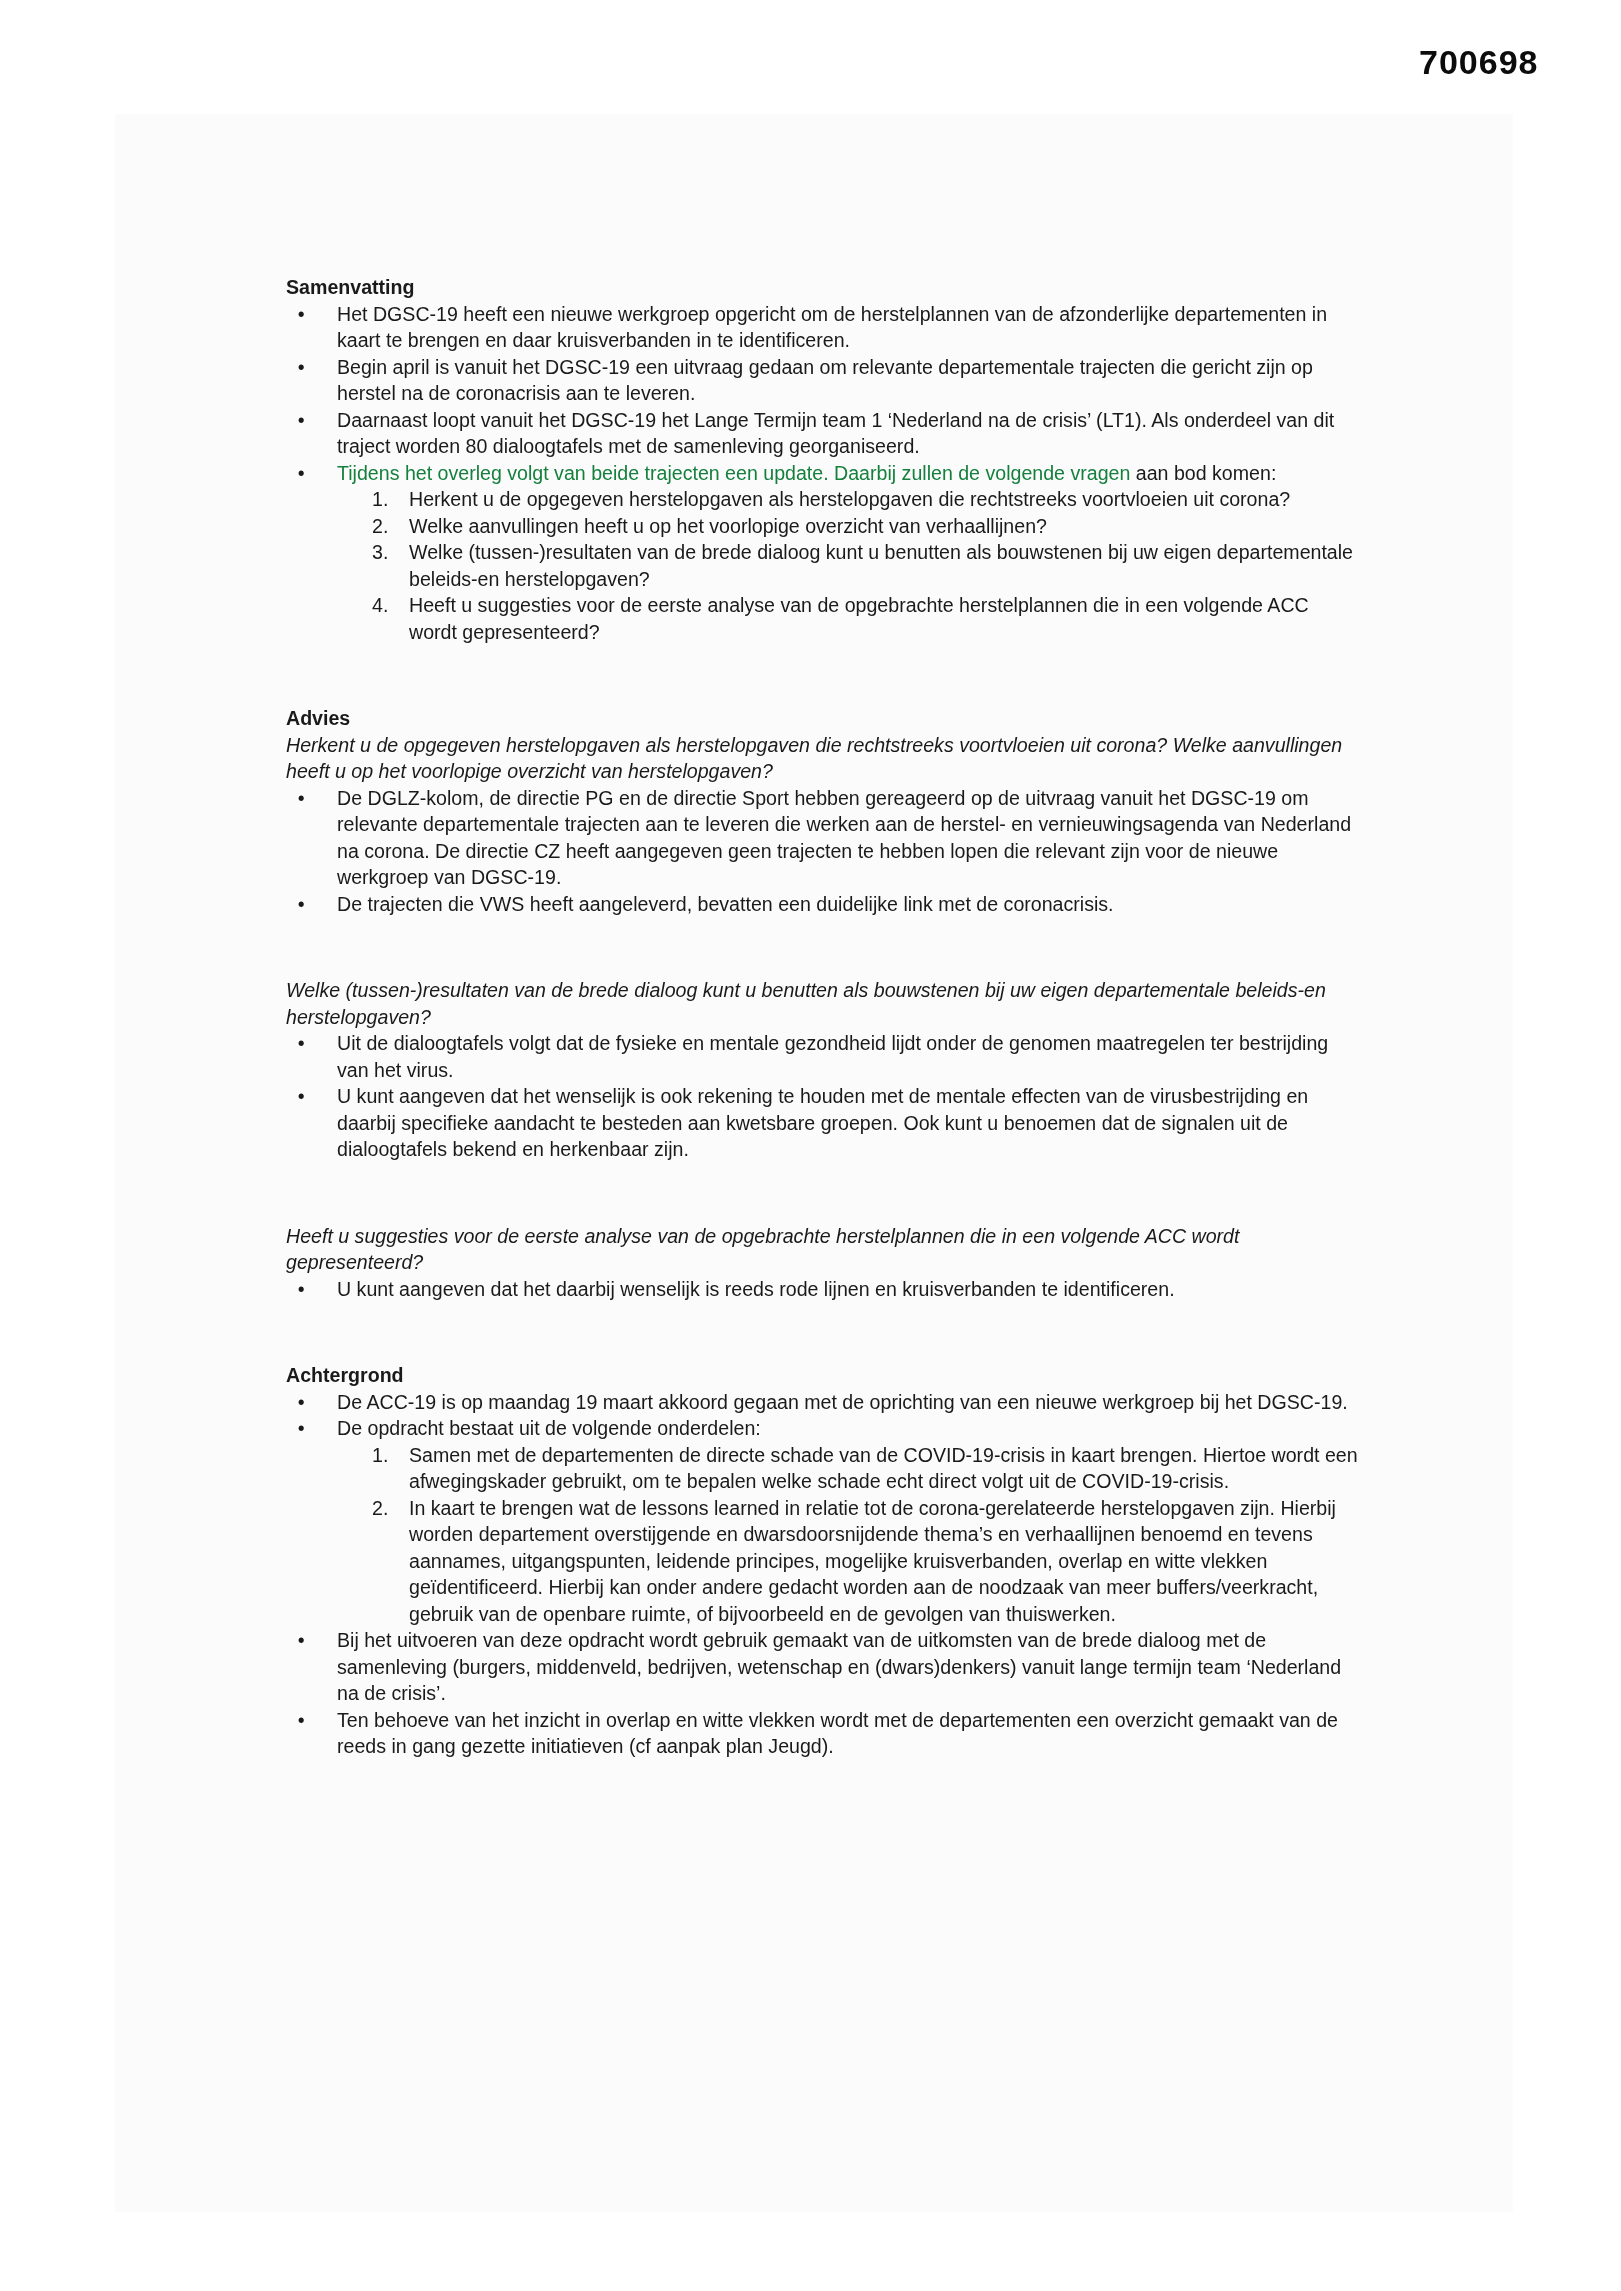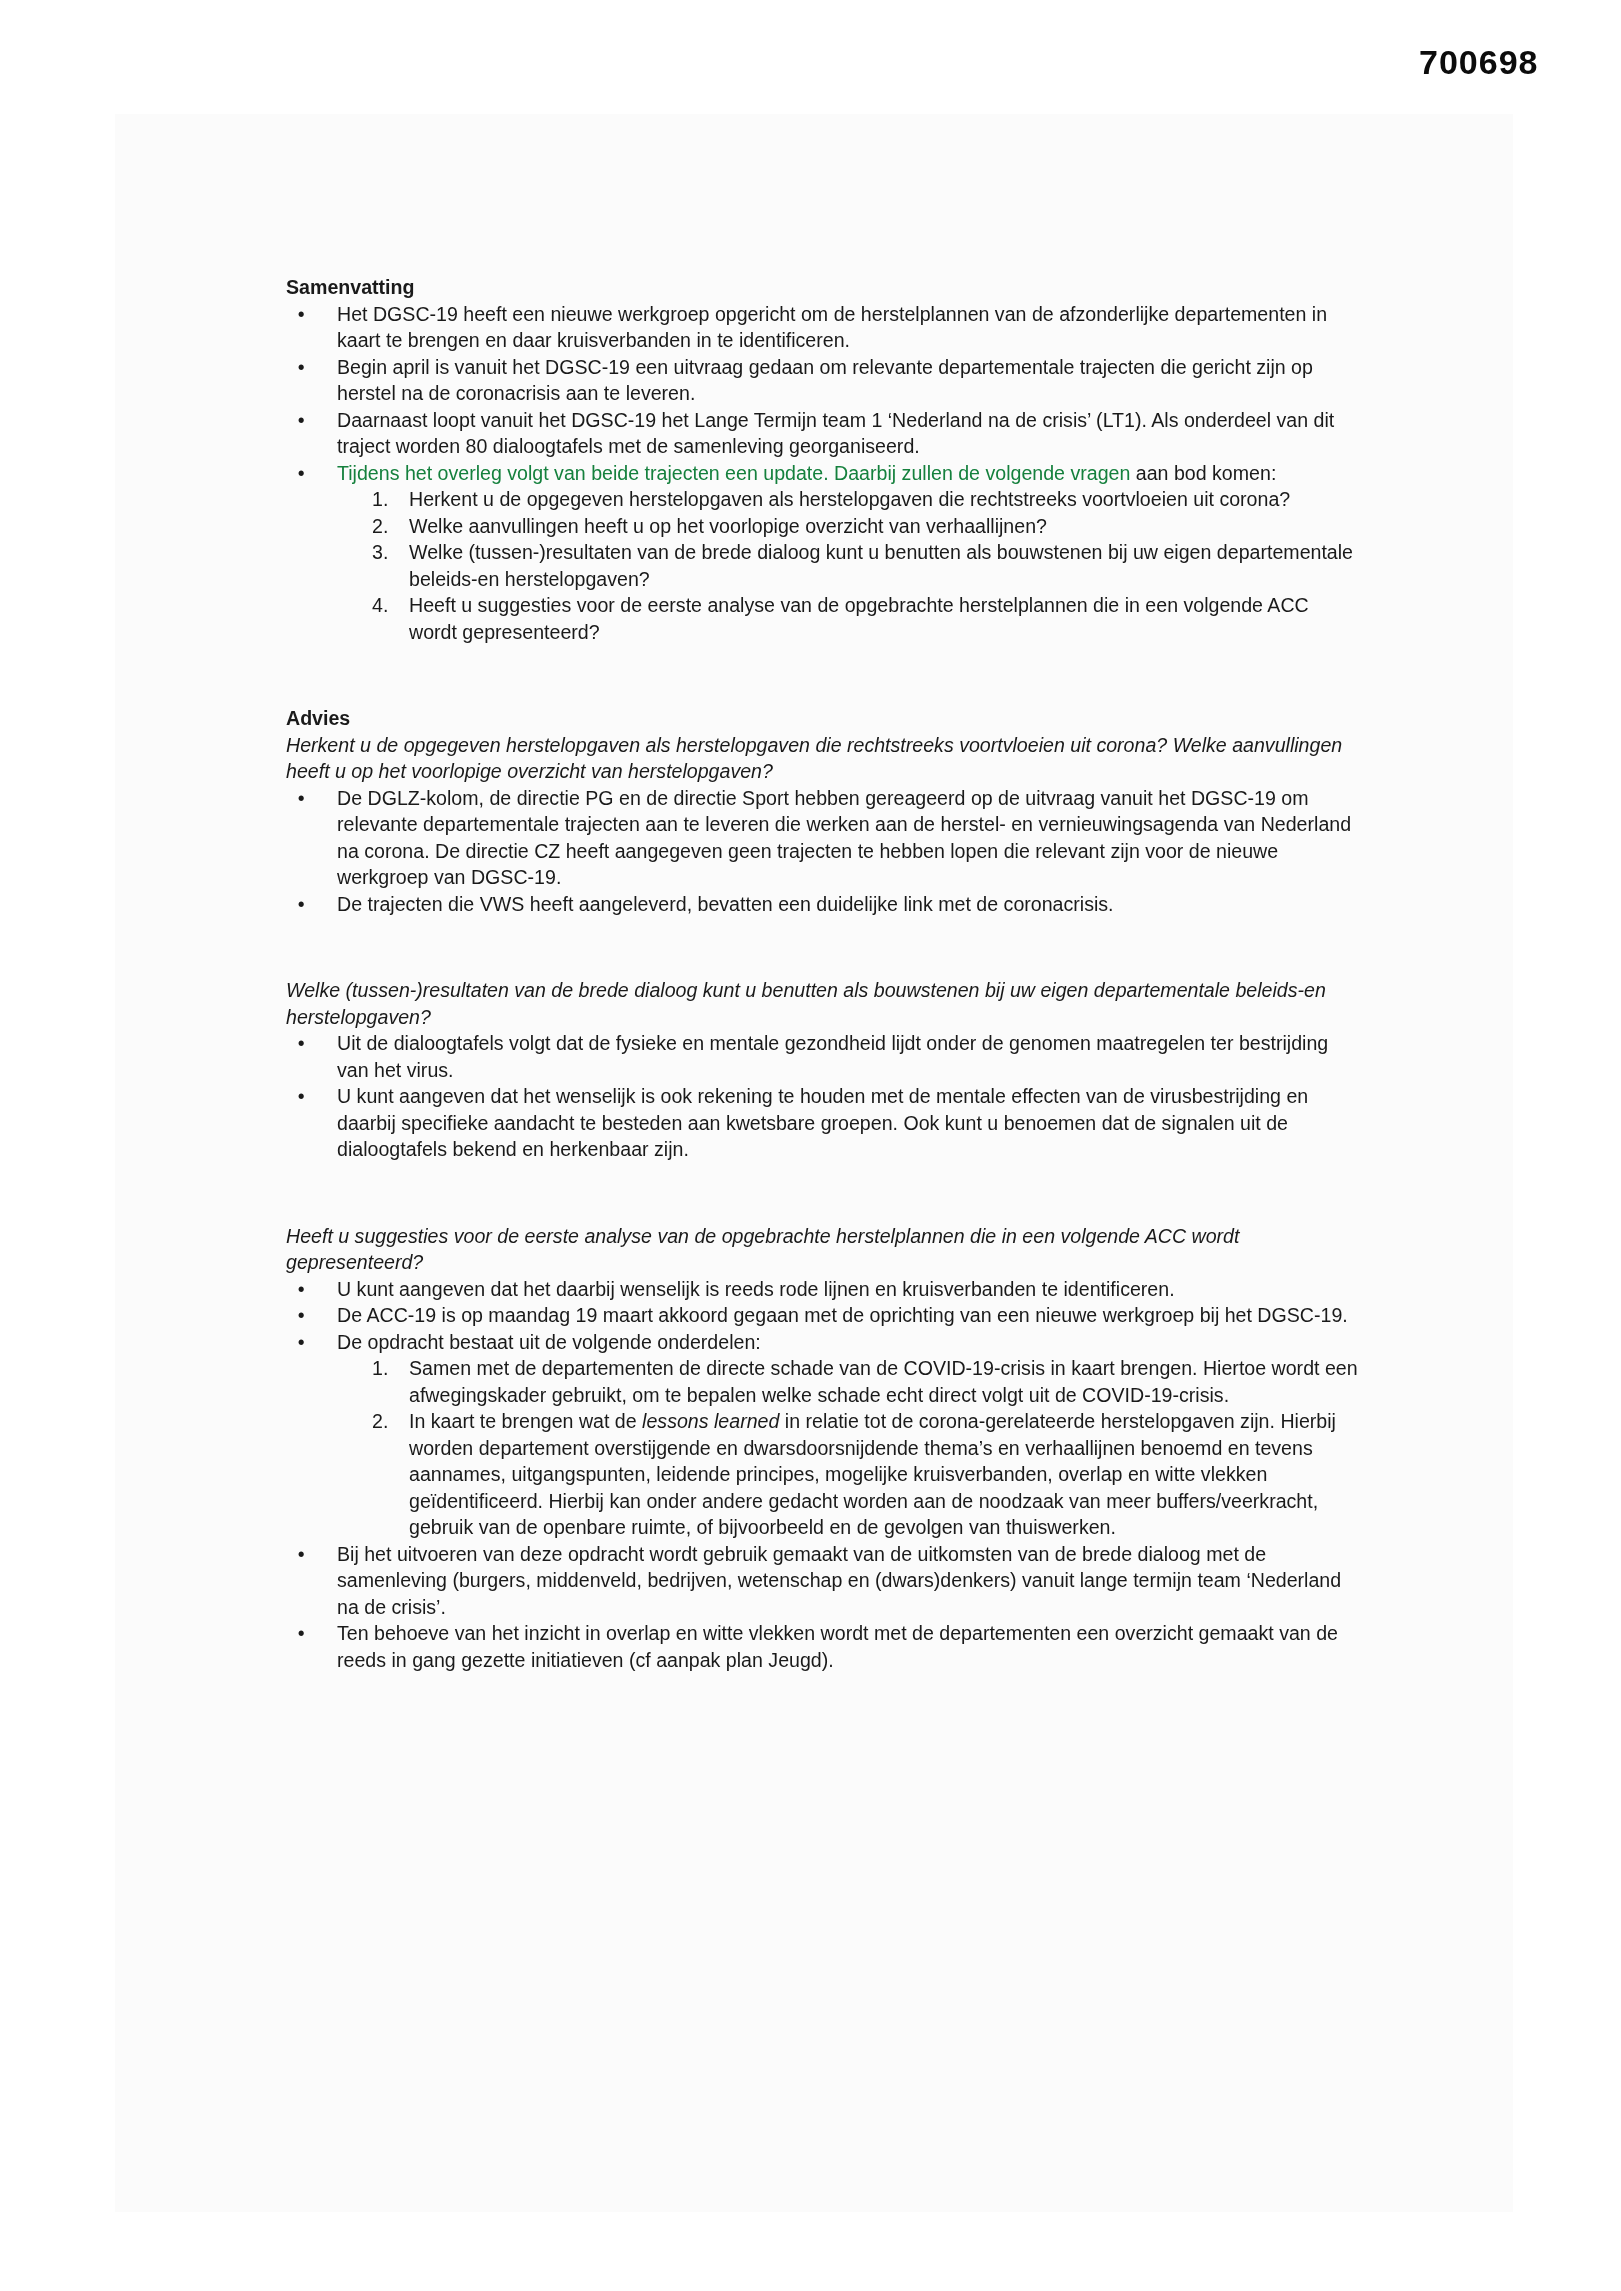--- a/index.html
+++ b/index.html
@@ -67,21 +67,20 @@
   .li-ol .num {
     position: absolute;
     left: 86px;
     top: 0;
     width: 33px;
   }
   .faded {
     color: #15803d;
   }
   .it {
-    font-style: italic;
   }
 </style>
 </head>
 <body>
 
 <div class="scan-page"></div>
 
 <div class="page-number">700698</div>
 
 <div class="content" id="doc-body">
@@ -106,20 +105,21 @@
     </div>
     <div class="gap b-i">Welke (tussen-)resultaten van de brede dialoog kunt u benutten als bouwstenen bij uw eigen departementale beleids-en herstelopgaven?</div>
     <div class="b-list">
       <div class="li"><span class="marker">•</span><span>Uit de dialoogtafels volgt dat de fysieke en mentale gezondheid lijdt onder de genomen maatregelen ter bestrijding van het virus.</span></div>
       <div class="li"><span class="marker">•</span><span>U kunt aangeven dat het wenselijk is ook rekening te houden met de mentale effecten van de virusbestrijding en daarbij specifieke aandacht te besteden aan kwetsbare groepen. Ook kunt u benoemen dat de signalen uit de dialoogtafels bekend en herkenbaar zijn.</span></div>
     </div>
     <div class="gap b-i">Heeft u suggesties voor de eerste analyse van de opgebrachte herstelplannen die in een volgende ACC wordt gepresenteerd?</div>
     <div class="b-list">
       <div class="li"><span class="marker">•</span><span>U kunt aangeven dat het daarbij wenselijk is reeds rode lijnen en kruisverbanden te identificeren.</span></div>
     </div>
+    <div class="gap b-h">Achtergrond</div>
     <div class="b-list">
       <div class="li"><span class="marker">•</span><span>De ACC-19 is op maandag 19 maart akkoord gegaan met de oprichting van een nieuwe werkgroep bij het DGSC-19.</span></div>
       <div class="li"><span class="marker">•</span><span>De opdracht bestaat uit de volgende onderdelen:</span></div>
     </div>
     <div class="b-list">
       <div class="li-ol"><span class="num">1.</span><span>Samen met de departementen de directe schade van de COVID-19-crisis in kaart brengen. Hiertoe wordt een afwegingskader gebruikt, om te bepalen welke schade echt direct volgt uit de COVID-19-crisis.</span></div>
       <div class="li-ol"><span class="num">2.</span><span><span>In kaart te brengen wat de </span><span class="it">lessons learned</span><span> in relatie tot de corona-gerelateerde herstelopgaven zijn. Hierbij worden departement overstijgende en dwarsdoorsnijdende thema’s en verhaallijnen benoemd en tevens aannames, uitgangspunten, leidende principes, mogelijke kruisverbanden, overlap en witte vlekken geïdentificeerd. Hierbij kan onder andere gedacht worden aan de noodzaak van meer buffers/veerkracht, gebruik van de openbare ruimte, of bijvoorbeeld en de gevolgen van thuiswerken.</span></span></div>
     </div>
     <div class="b-list">
       <div class="li"><span class="marker">•</span><span>Bij het uitvoeren van deze opdracht wordt gebruik gemaakt van de uitkomsten van de brede dialoog met de samenleving (burgers, middenveld, bedrijven, wetenschap en (dwars)denkers) vanuit lange termijn team ‘Nederland na de crisis’.</span></div>

